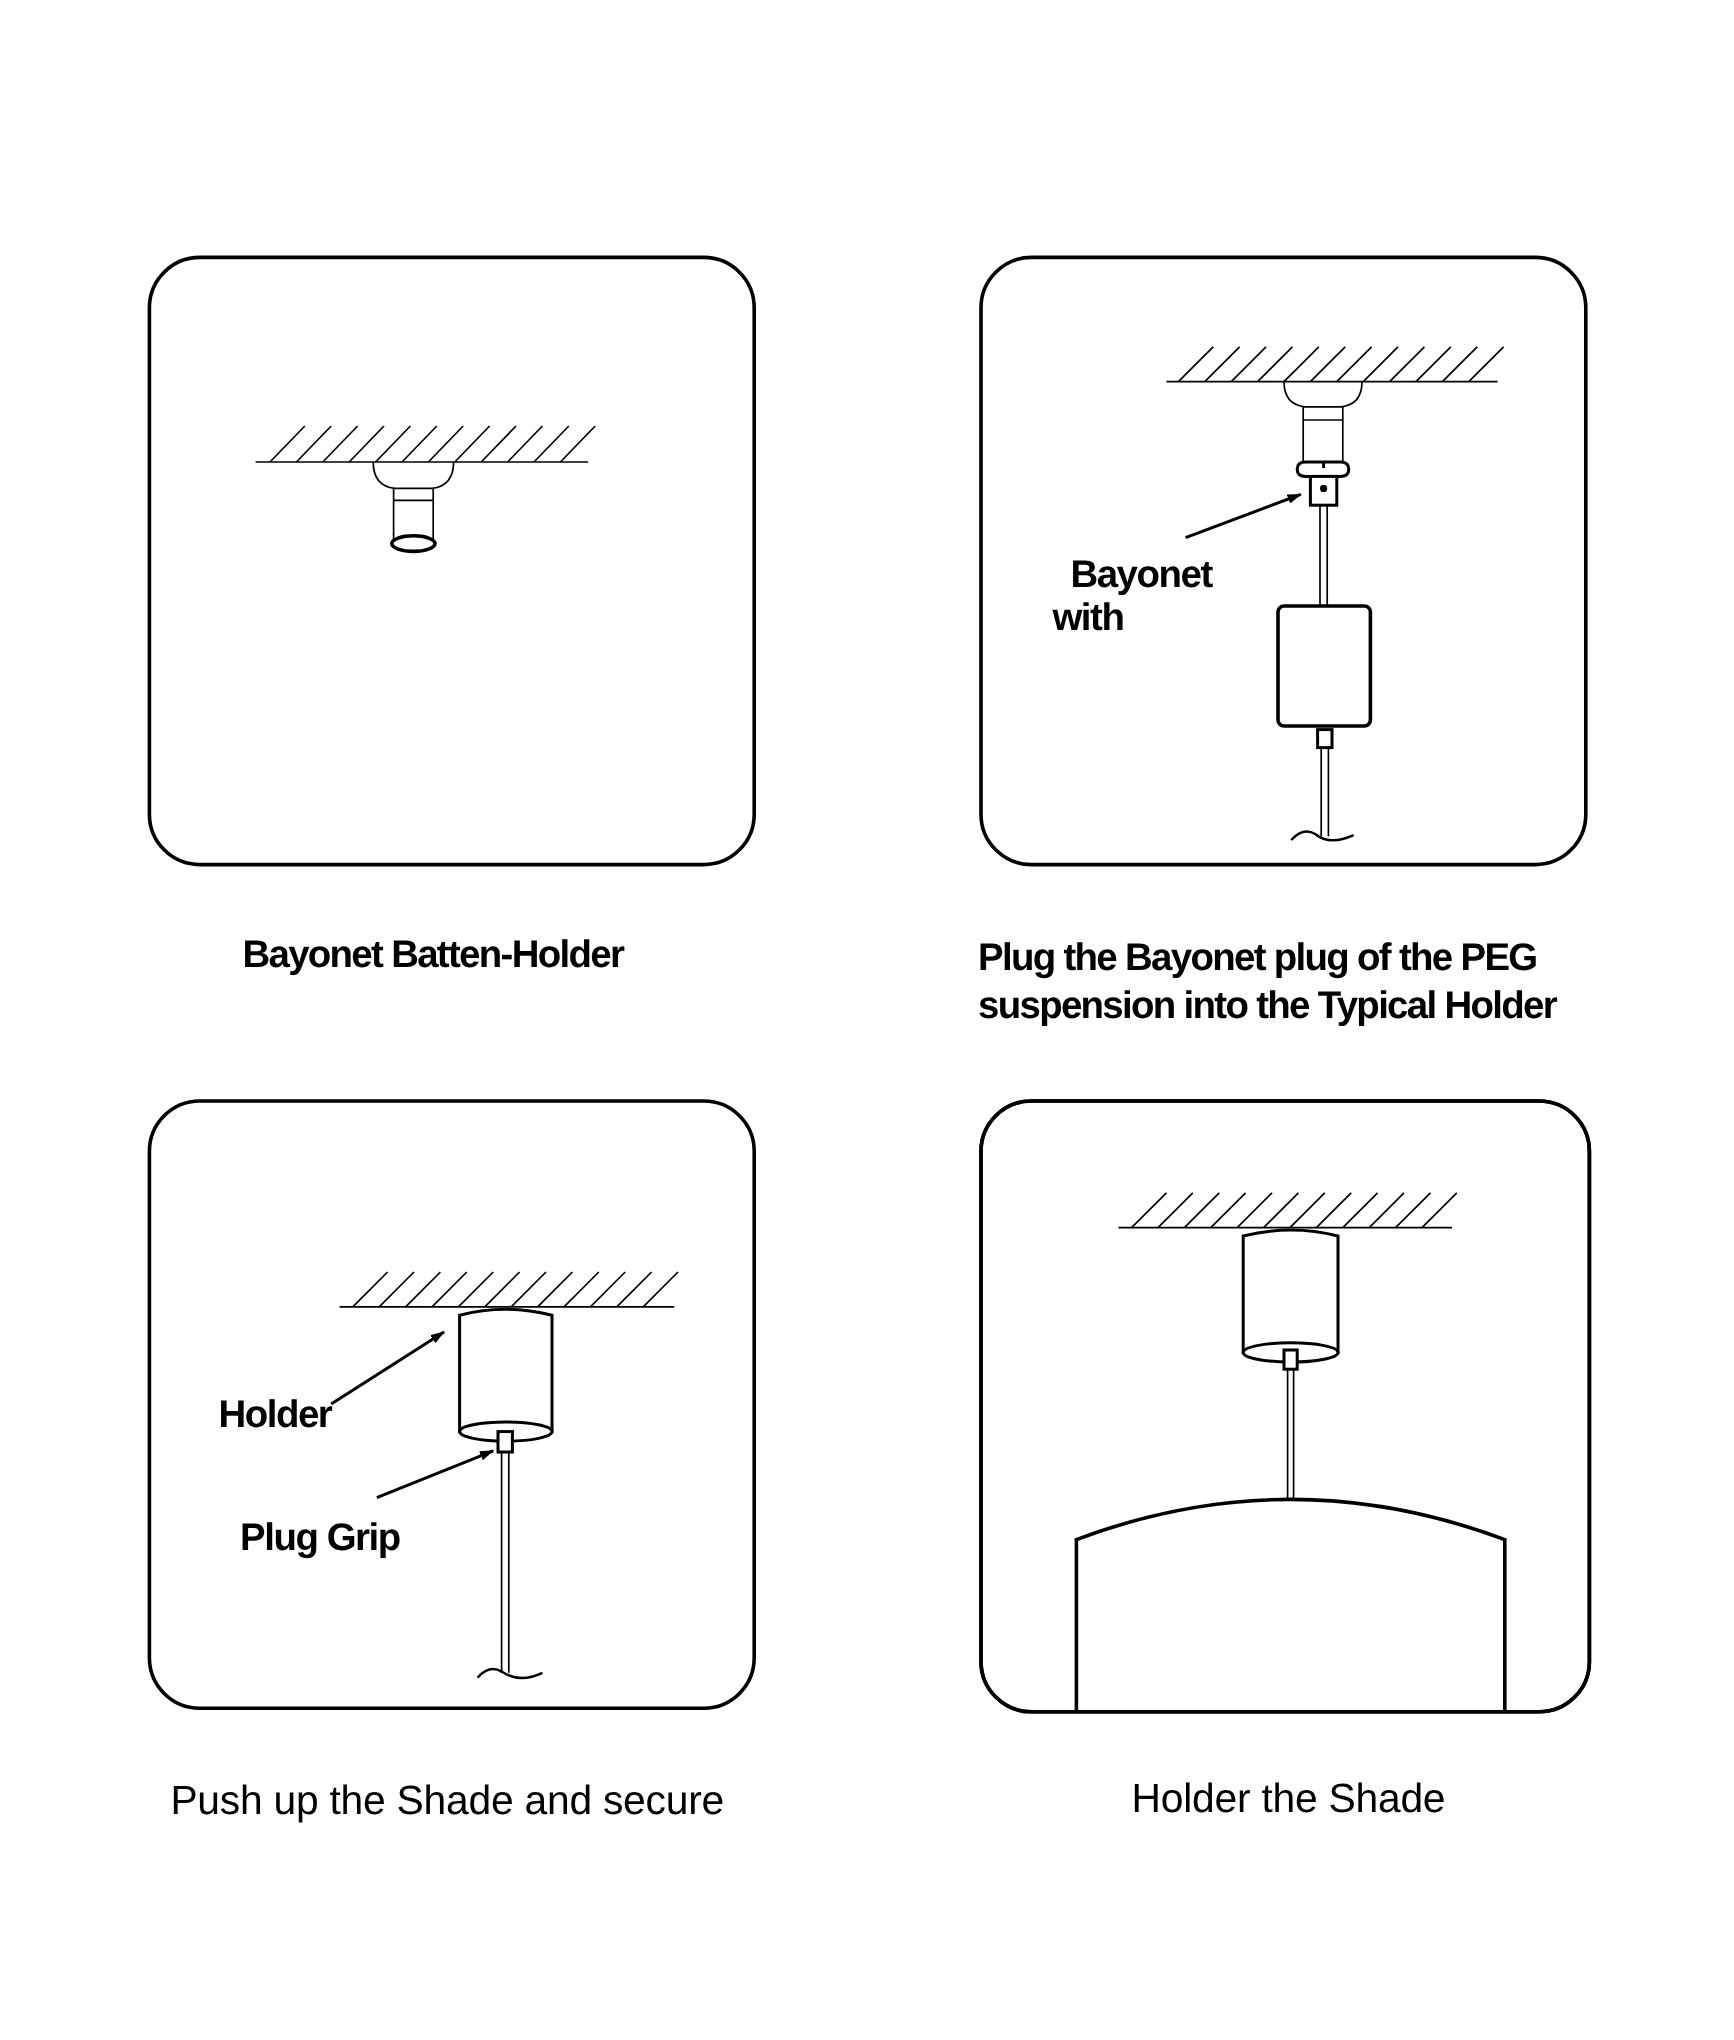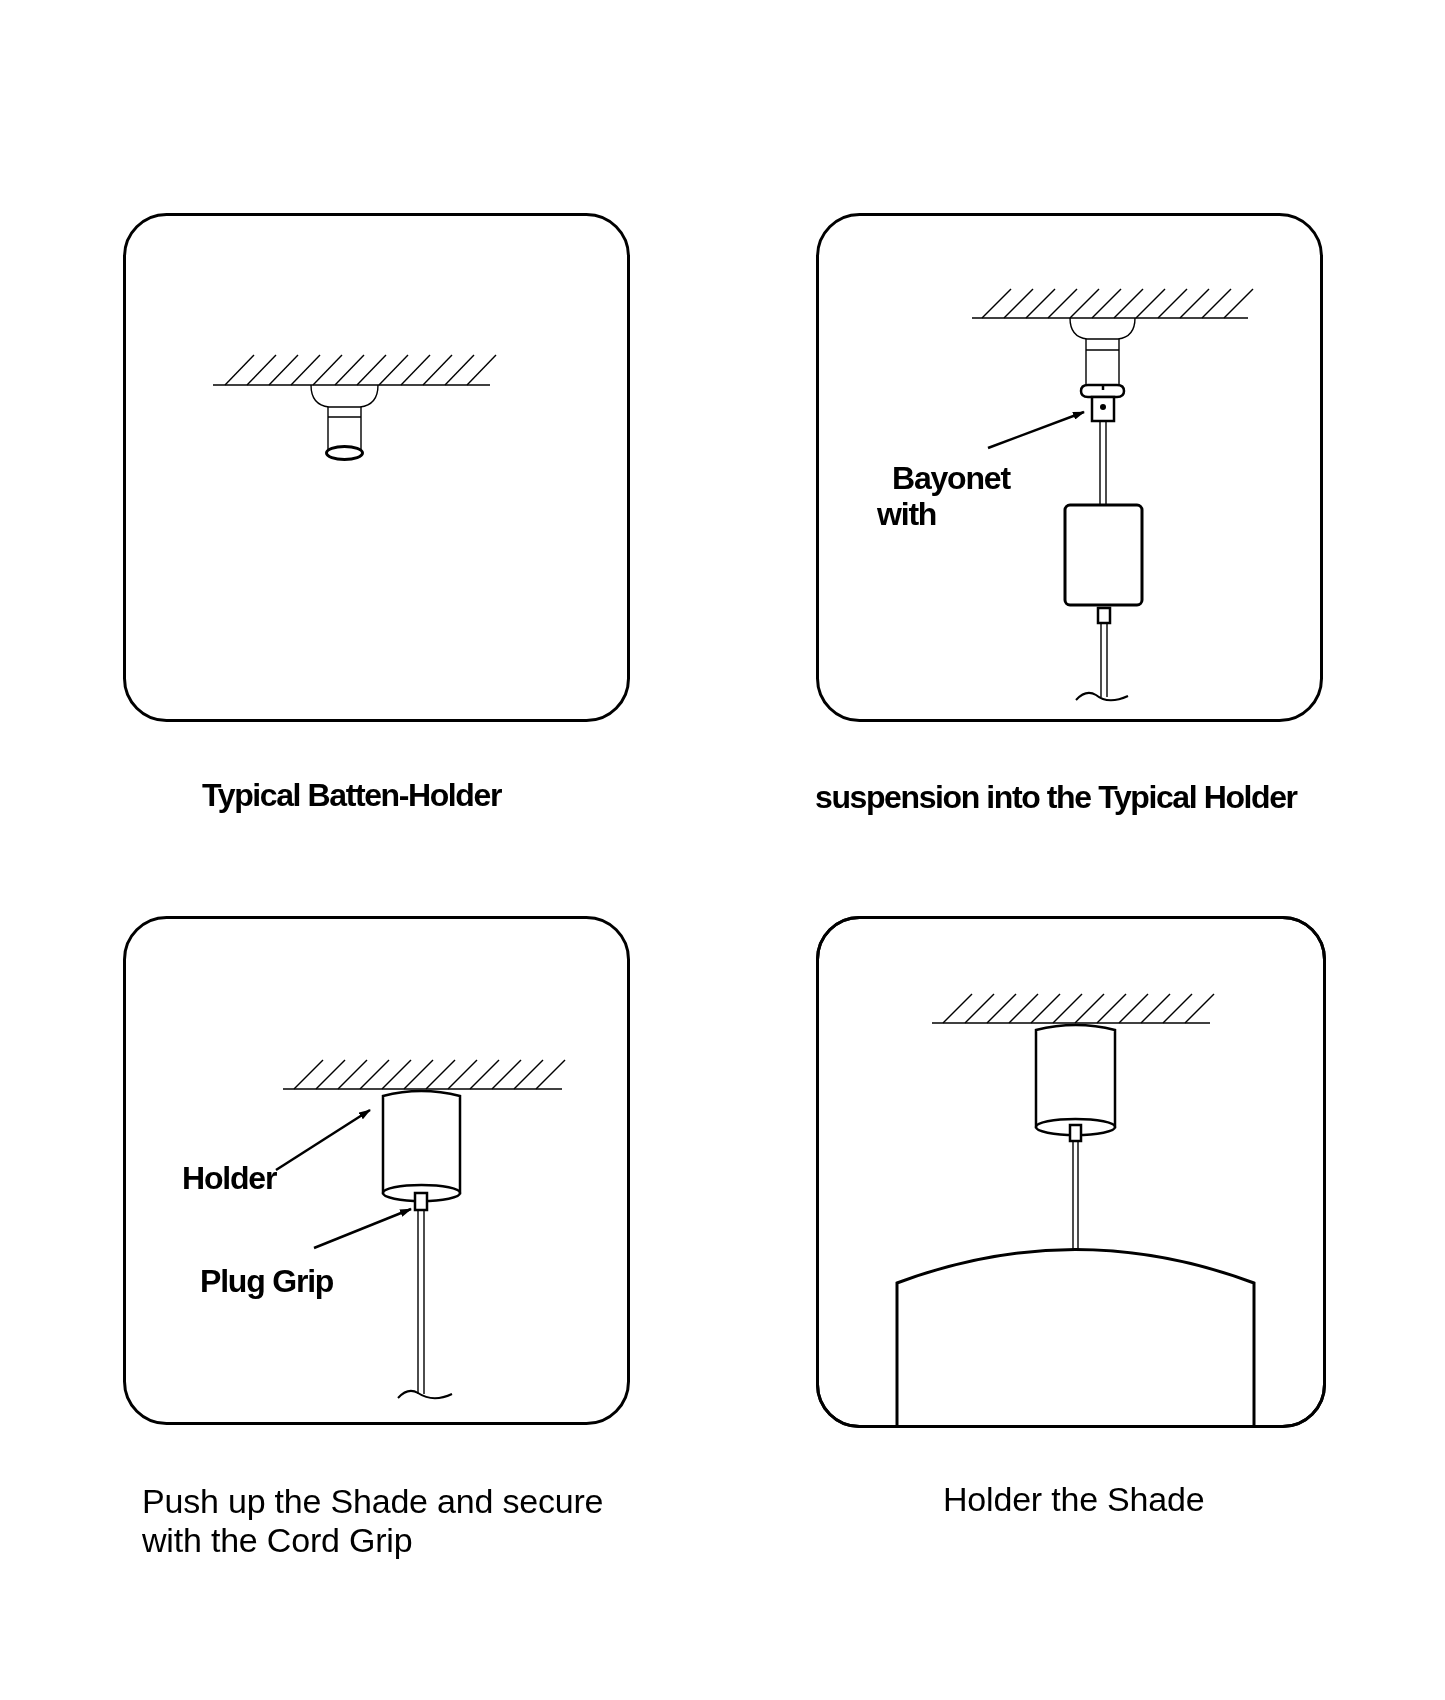--- a/index.html
+++ b/index.html
@@ -85,21 +85,21 @@
     <g>
       <path class="thin" d="M188 172 Q188 192 206 194 L237 194 Q255 192 255 172" fill="#fff"></path>
       <path class="thin" d="M205 194 L205 240 M238 194 L238 240"></path>
       <line class="thin" x1="205" y1="204" x2="238" y2="204"></line>
       <ellipse cx="221.5" cy="240" rx="18" ry="6.5" fill="#fff" stroke="#000" stroke-width="3"></ellipse>
     </g>
   </svg>
 </div>
 
 <div class="caption bold-cap" style="left:202px; top:775px;">
-  <div>Typical Batten-Holder</div>
+  <div>Bayonet Batten-Holder</div>
 </div>
 
 <div class="panel" style="left:816px; top:213px;">
   <svg width="507" height="509" viewBox="0 0 507 509">
     <defs>
       <marker id="arrowhead" markerWidth="12" markerHeight="8" refX="11" refY="4" orient="auto" markerUnits="userSpaceOnUse">
         <path d="M0 0 L12 4 L0 8 Z" fill="#000"></path>
       </marker>
     </defs>
     <rect class="frame" x="1.5" y="1.5" width="504" height="506" rx="42" ry="42"></rect>
@@ -146,20 +146,21 @@
   </svg>
   <div class="label" style="left:76px; top:249px;">
     <div>Bayonet</div>
   </div>
   <div class="label" style="left:61px; top:285px;">
     <div>with</div>
   </div>
 </div>
 
 <div class="caption bold-cap" style="left:815px; top:777px;">
+  <div>Plug the Bayonet plug of the PEG</div>
   <div>suspension into the Typical Holder</div>
 </div>
 
 <div class="panel" style="left:123px; top:916px;">
   <svg width="507" height="509" viewBox="0 0 507 509">
     <defs>
       <marker id="arrowhead3" markerWidth="12" markerHeight="8" refX="11" refY="4" orient="auto" markerUnits="userSpaceOnUse">
         <path d="M0 0 L12 4 L0 8 Z" fill="#000"></path>
       </marker>
     </defs>
@@ -197,21 +198,20 @@
   <div class="label" style="left:59px; top:246px;">
     <div>Holder</div>
   </div>
   <div class="label" style="left:77px; top:349px;">
     <div>Plug Grip</div>
   </div>
 </div>
 
 <div class="caption regular-cap" style="left:142px; top:1482px;">
   <div>Push up the Shade and secure</div>
-  <div>with the Cord Grip</div>
 </div>
 
 <div class="panel" style="left:816px; top:916px;">
   <svg width="510" height="512" viewBox="0 0 510 512">
     <defs>
       <clipPath id="clip4">
         <rect x="1.5" y="1.5" width="507" height="509" rx="42" ry="42"></rect>
       </clipPath>
     </defs>
     <rect class="frame" x="1.5" y="1.5" width="507" height="509" rx="42" ry="42"></rect>

